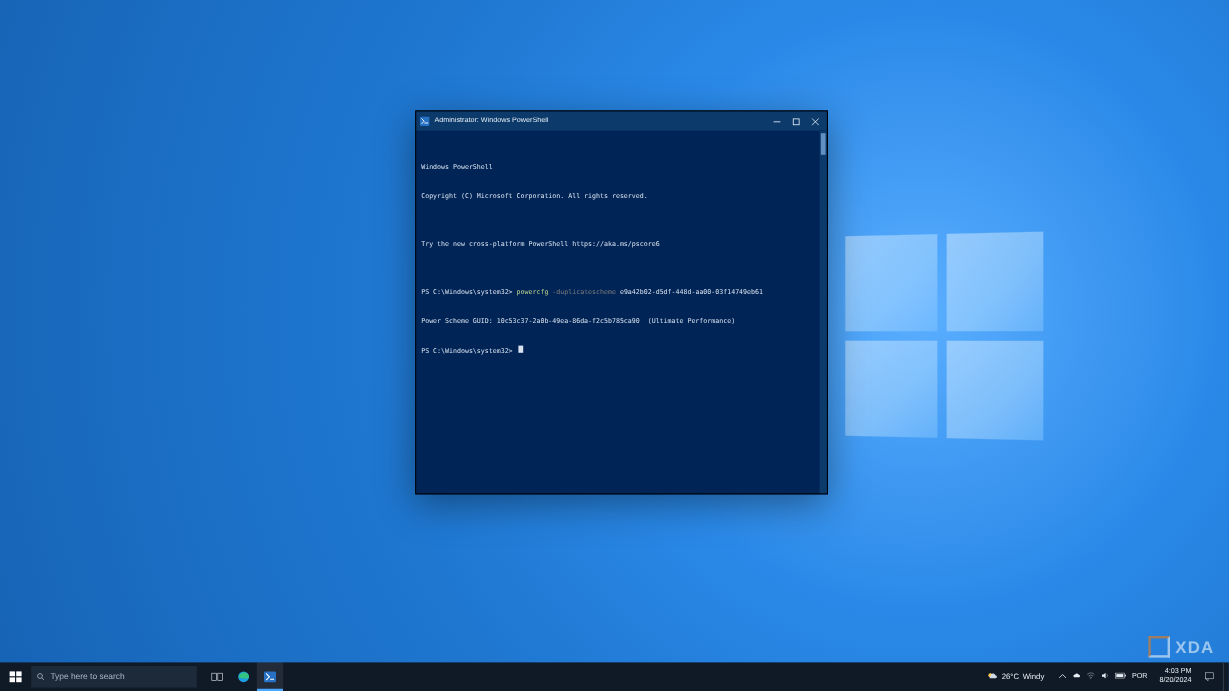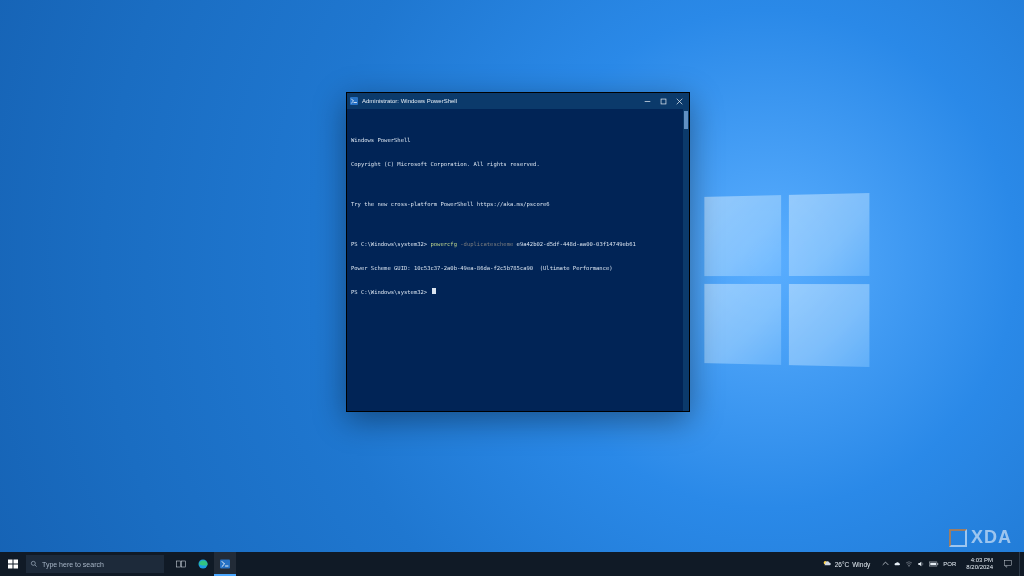--- a/index.html
+++ b/index.html
@@ -207,21 +207,21 @@
   
   .xda {
     position:absolute;
     right: 12px;
     bottom: 28px;
     display:flex;
     align-items:center;
     gap:4px;
     opacity:.55;
     color:#fff;
-    font-size:18px;
+    font-size:14px;
     font-weight:600;
     letter-spacing:1px;
   }
   .xda-box {
     width:14px;
     height:14px;
     border:2px solid #ff7a00;
     border-right-color:#fff;
     border-bottom-color:#fff;
   }

